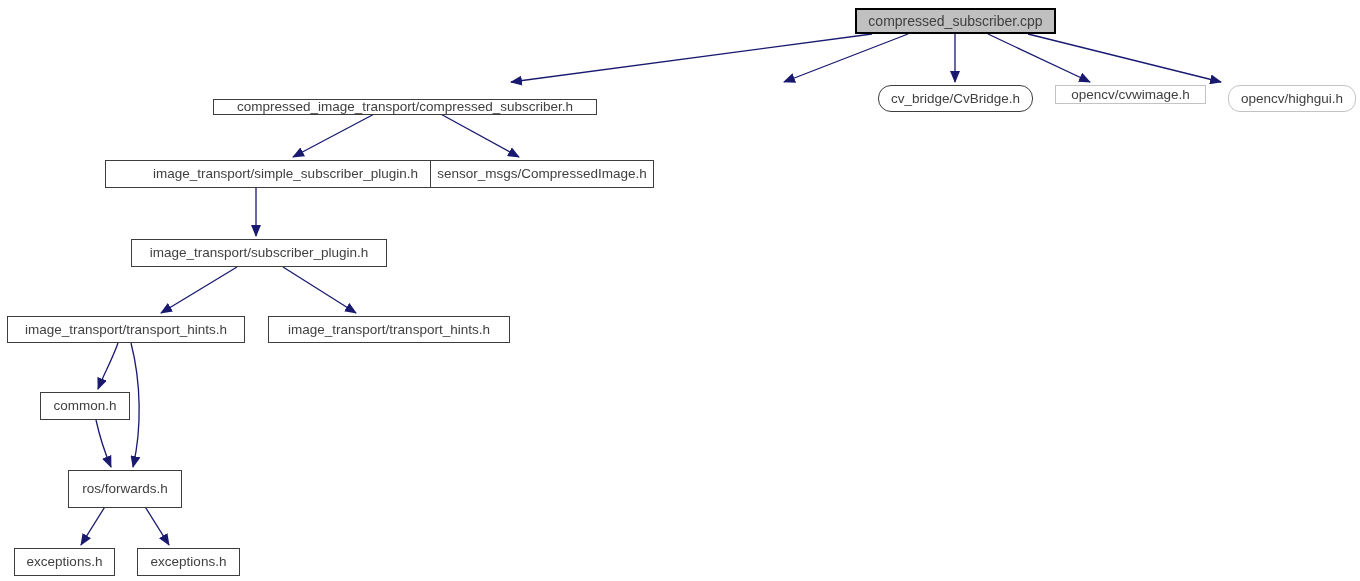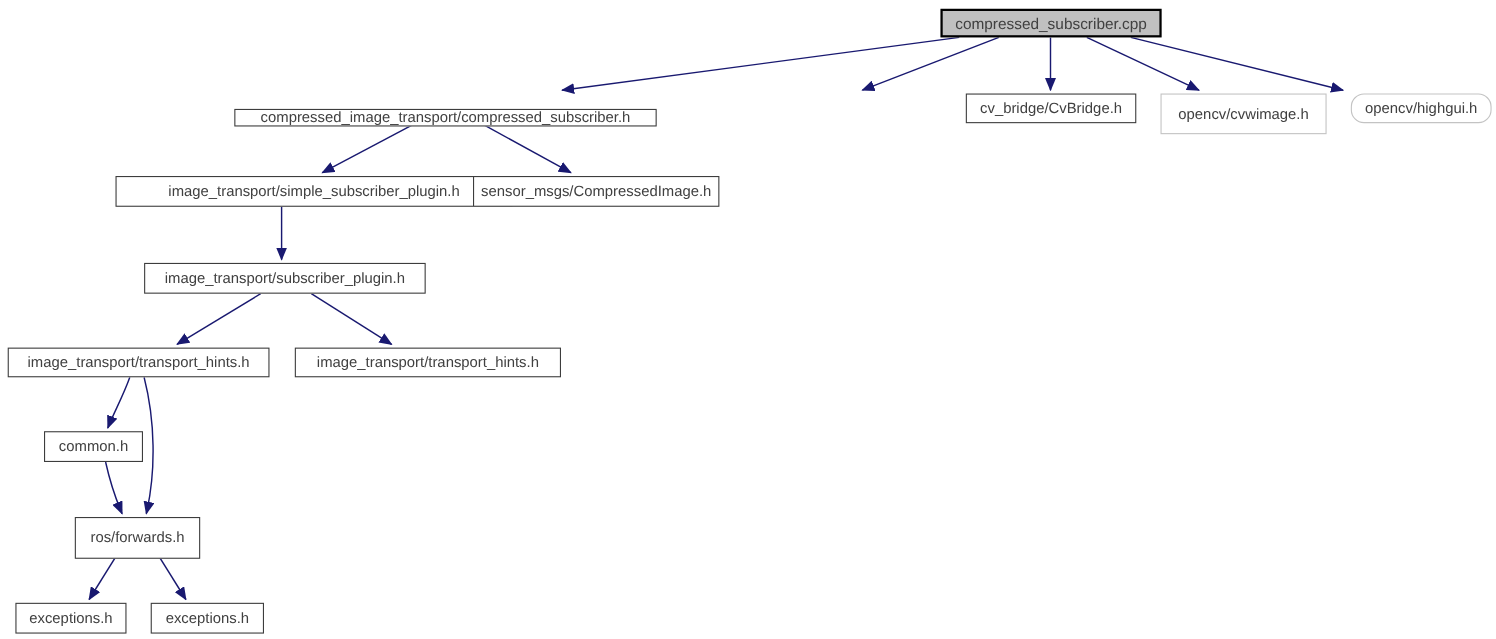--- a/index.html
+++ b/index.html
@@ -62,23 +62,23 @@
     <path class="edge" d="M 96,420 C 100,438 105,453 111,467" marker-end="url(#arrow)"></path>
     <path class="edge" d="M 111,497 L 81,545" marker-end="url(#arrow)"></path>
     <path class="edge" d="M 139,497 L 169,545" marker-end="url(#arrow)"></path>
   </svg>
 
   <div class="node root" style="left:855px; top:8px;  width:201px; height:26px;">compressed_subscriber.cpp</div>
 
   <div class="node" style="left:213px; top:99px; width:384px; height:16px;">compressed_image_transport/compressed_subscriber.h</div>
 
 
-  <div class="node" style="left:878px; top:85px; width:155px; height:27px;">cv_bridge/CvBridge.h</div>
+  <div class="node" style="left:878px; top:85px; width:155px; height:27px;border-radius:13px;">cv_bridge/CvBridge.h</div>
 
-  <div class="node ext" style="left:1055px; top:85px; width:151px; height:37px;">opencv/cvwimage.h</div>
+  <div class="node ext" style="left:1055px; top:85px; width:151px; height:19px;">opencv/cvwimage.h</div>
 
   <div class="node ext" style="left:1228px; top:85px; width:128px; height:27px;border-radius:12px;">opencv/highgui.h</div>
 
   <div class="node" style="left:105px; top:160px; width:361px; height:28px;">image_transport/simple_subscriber_plugin.h</div>
 
   <div class="node" style="left:430px; top:160px; width:224px; height:28px;">sensor_msgs/CompressedImage.h</div>
 
   <div class="node" style="left:131px; top:239px; width:256px; height:28px;">image_transport/subscriber_plugin.h</div>
 
   <div class="node" style="left:7px; top:316px; width:238px; height:27px;">image_transport/transport_hints.h</div>

